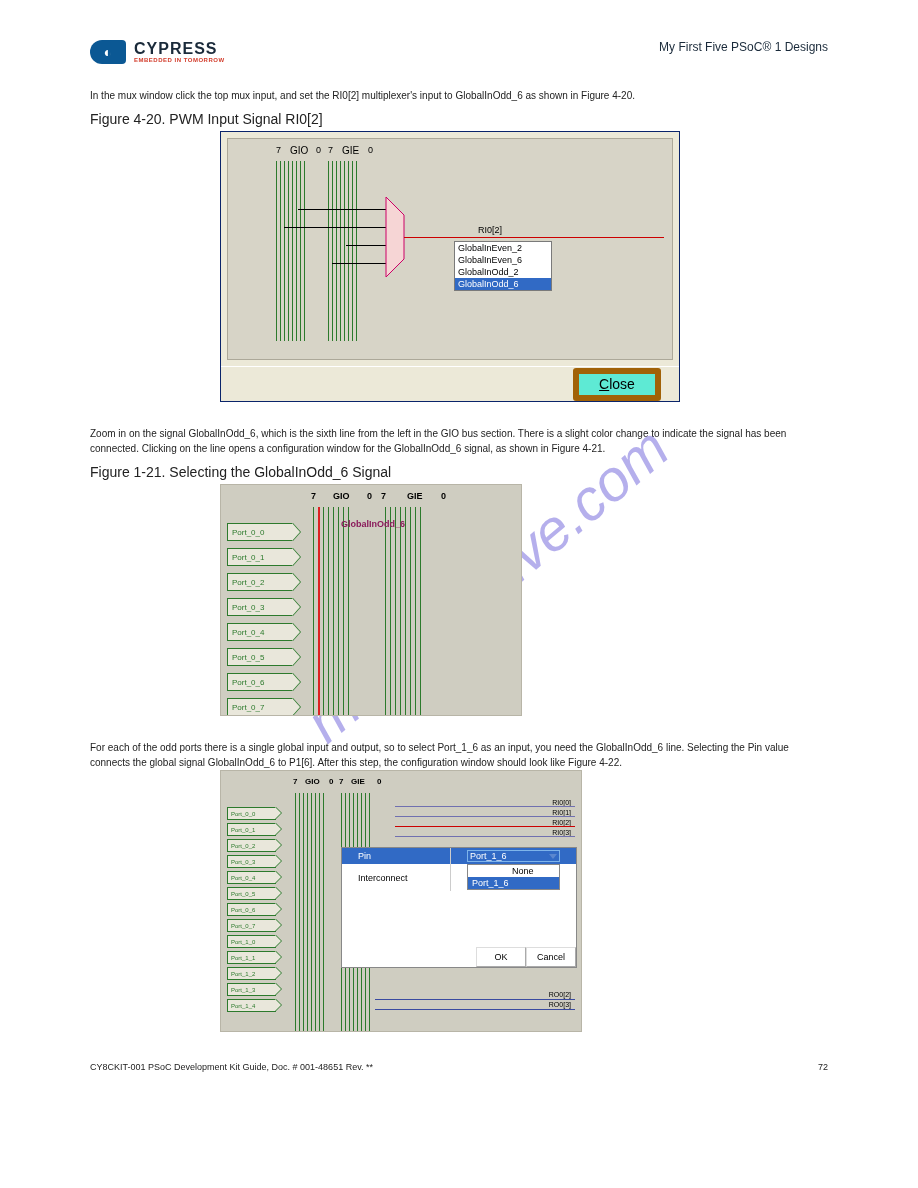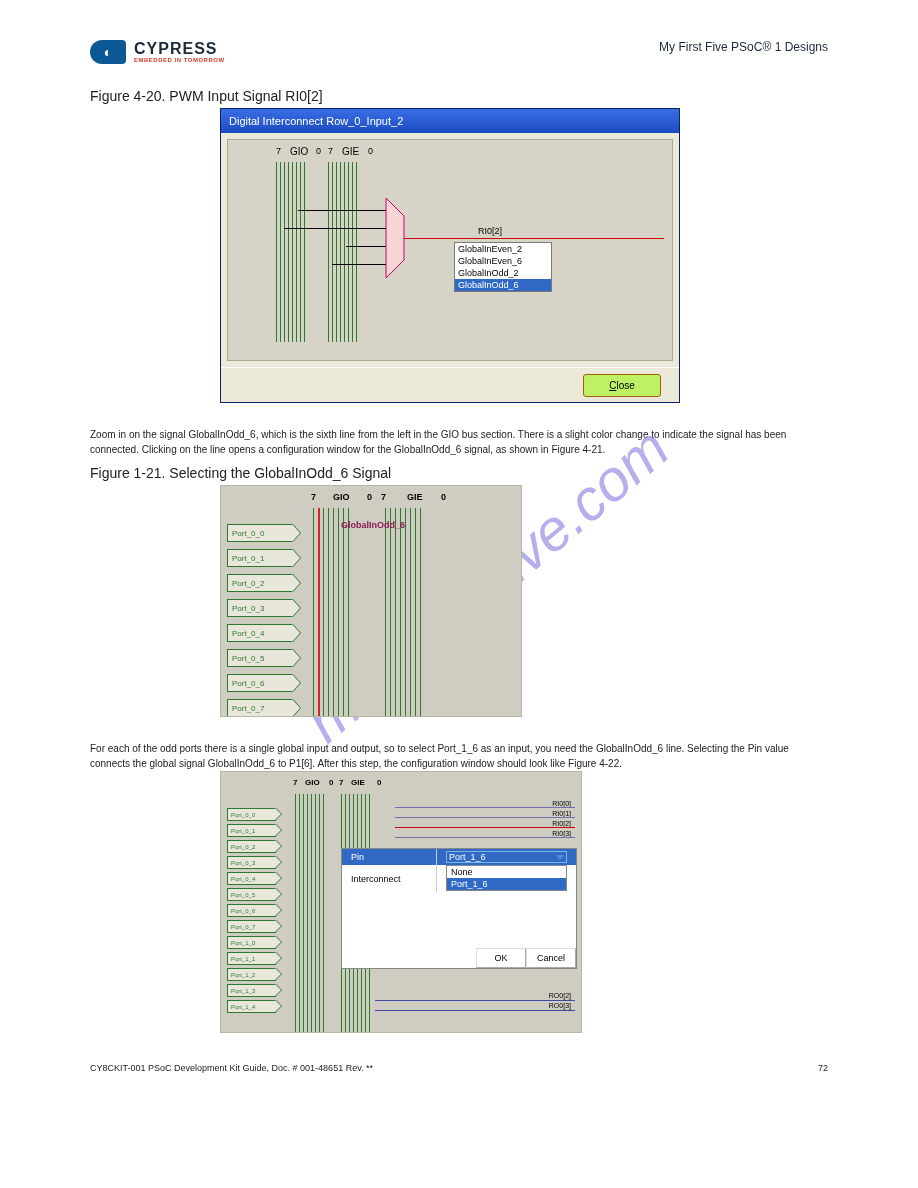--- a/index.html
+++ b/index.html
@@ -33,21 +33,21 @@
 .vlines { position:absolute; top:22px; display:flex; gap:3px; }
 .vline { width:1px; height:180px; background:#2c7a2c; }
 .hline { position:absolute; height:1px; background:#000; }
 .mux { position:absolute; width:22px; height:84px; }
 .sigout { position:absolute; height:1px; background:#c00; }
 .sigout-lbl { position:absolute; font-size:9px; color:#000; }
 .dropdown { position:absolute; right:120px; top:102px; width:96px; background:#fff; border:1px solid #7a7a7a; font-size:9px; }
 .dd-item { padding:1px 3px; color:#000; }
 .dd-sel { background:#316ac5; color:#fff; }
 .btnbar { height:34px; border-top:1px solid #fff; display:flex; align-items:center; justify-content:flex-end; padding-right:18px; background:#ece9d8; }
-.xp-btn { width:76px; height:21px; background:#bef264; border:1px solid #a16207; border-radius:3px; font-size:10px; display:flex; align-items:center; justify-content:center; }
+.xp-btn { width:76px; height:21px; background:#5eead4; border:6px solid #a16207; border-radius:3px; font-size:14px; display:flex; align-items:center; justify-content:center; }
 .xp-btn u { text-decoration:underline; }
 
 
 .fig2 { width:300px; height:230px; margin-left:130px; background:#cfcdc1; border:1px solid #b8b5a7; position:relative; overflow:hidden; }
 .portlist { position:absolute; left:6px; top:38px; display:flex; flex-direction:column; gap:7px; }
 .porttag { width:60px; height:16px; display:flex; align-items:center; padding-left:4px; font-size:8px; color:#2c7a2c; background:#e9e7db; position:relative; border:1px solid #2c7a2c; }
 .porttag::after { content:""; position:absolute; right:-8px; top:-1px; width:0; height:0; border-top:9px solid transparent; border-bottom:9px solid transparent; border-left:8px solid #e9e7db; }
 .porttag::before { content:""; position:absolute; right:-9px; top:-1px; width:0; height:0; border-top:9px solid transparent; border-bottom:9px solid transparent; border-left:8px solid #2c7a2c; }
 .fig2-bus-lbls { position:absolute; top:6px; font-size:9px; color:#000; font-weight:700; }
 .fig2-vlines { position:absolute; top:22px; display:flex; gap:4px; }
@@ -58,27 +58,27 @@
 
 .fig3 { width:360px; height:260px; margin-left:130px; background:#cfcdc1; border:1px solid #b8b5a7; position:relative; overflow:hidden; }
 .fig3-ports { position:absolute; left:6px; top:36px; display:flex; flex-direction:column; gap:3px; }
 .porttag3 { width:44px; height:11px; display:flex; align-items:center; padding-left:3px; font-size:6px; color:#2c7a2c; background:#e9e7db; position:relative; border:1px solid #2c7a2c; }
 .porttag3::after { content:""; position:absolute; right:-6px; top:-1px; width:0; height:0; border-top:6.5px solid transparent; border-bottom:6.5px solid transparent; border-left:6px solid #e9e7db; }
 .porttag3::before { content:""; position:absolute; right:-7px; top:-1px; width:0; height:0; border-top:6.5px solid transparent; border-bottom:6.5px solid transparent; border-left:6px solid #2c7a2c; }
 .ri-lbl { position:absolute; right:10px; font-size:7px; color:#000; }
 .ri-line { position:absolute; right:6px; height:1px; background:#7070b0; }
 .panel { position:absolute; left:120px; top:76px; width:234px; background:#fff; border:1px solid #888; font-size:9px; }
 .panel table { width:100%; border-collapse:collapse; }
-.panel td { padding:1px 9px; height:14px; }
+.panel td { padding:1px 16px; height:14px; }
 .panel .lbl-col { width:76px; border-right:1px solid #ccc; }
 .panel .sel-row td { background:#316ac5; color:#fff; }
 .panel .combo { border:1px solid #7eb4ea; display:flex; justify-content:space-between; align-items:center; padding:0 2px; }
 .panel .combo .arrow { width:0; height:0; border-left:4px solid transparent; border-right:4px solid transparent; border-top:5px solid #5a87cf; }
 .panel .dd { border:1px solid #888; margin-top:-1px; }
-.panel .dd .nopt { padding:1px 4px; }
+.panel .dd .nopt { padding:1px 4px;margin-left:40px; }
 .panel .dd .selopt { background:#316ac5; color:#fff; padding:1px 4px; }
 .panel-btns { display:flex; justify-content:flex-end; gap:0; margin-top:56px; }
 .panel-btns .b { width:48px; height:18px; border:1px solid #aaa; border-top-color:#ddd; border-left-color:#ddd; display:flex; align-items:center; justify-content:center; font-size:9px; }
 
 .footer { position:absolute; bottom:20px; left:90px; right:90px; display:flex; justify-content:space-between; font-size:9px; color:#222; }
 </style>
 </head>
 <body>
 
 <div class="page">
@@ -94,27 +94,25 @@
   </div>
   <div class="hdr-right">My First Five PSoC® 1 Designs</div>
 
   <div class="wm">
     <svg width="520" height="520">
         <text x="260" y="260" text-anchor="middle" transform="rotate(-40 260 260)">manualshive.com</text>
       </svg>
   </div>
 
   <div class="section">
+    <div class="body-text">In the mux window click the top mux input, and set the RI0[2] multiplexer's input to GlobalInOdd_6 as shown in Figure 4-20.</div>
     <div class="fig-caption">Figure 4-20.  PWM Input Signal RI0[2]</div>
 
     <div class="fig1">
       <div class="win">
-        <div class="titlebar">
-          <span>Digital Interconnect Row_0_Input_2</span>
-        </div>
         <div class="win-body">
           <span class="nums" style="left:48px">7</span>
           <span class="bus-lbl">GIO</span>
           <span class="nums" style="left:88px">0</span>
           <span class="nums" style="left:100px">7</span>
           <span class="bus-lbl2">GIE</span>
           <span class="nums" style="left:140px">0</span>
 
           <div class="vlines" style="left:48px">
             <div class="vline"></div>

